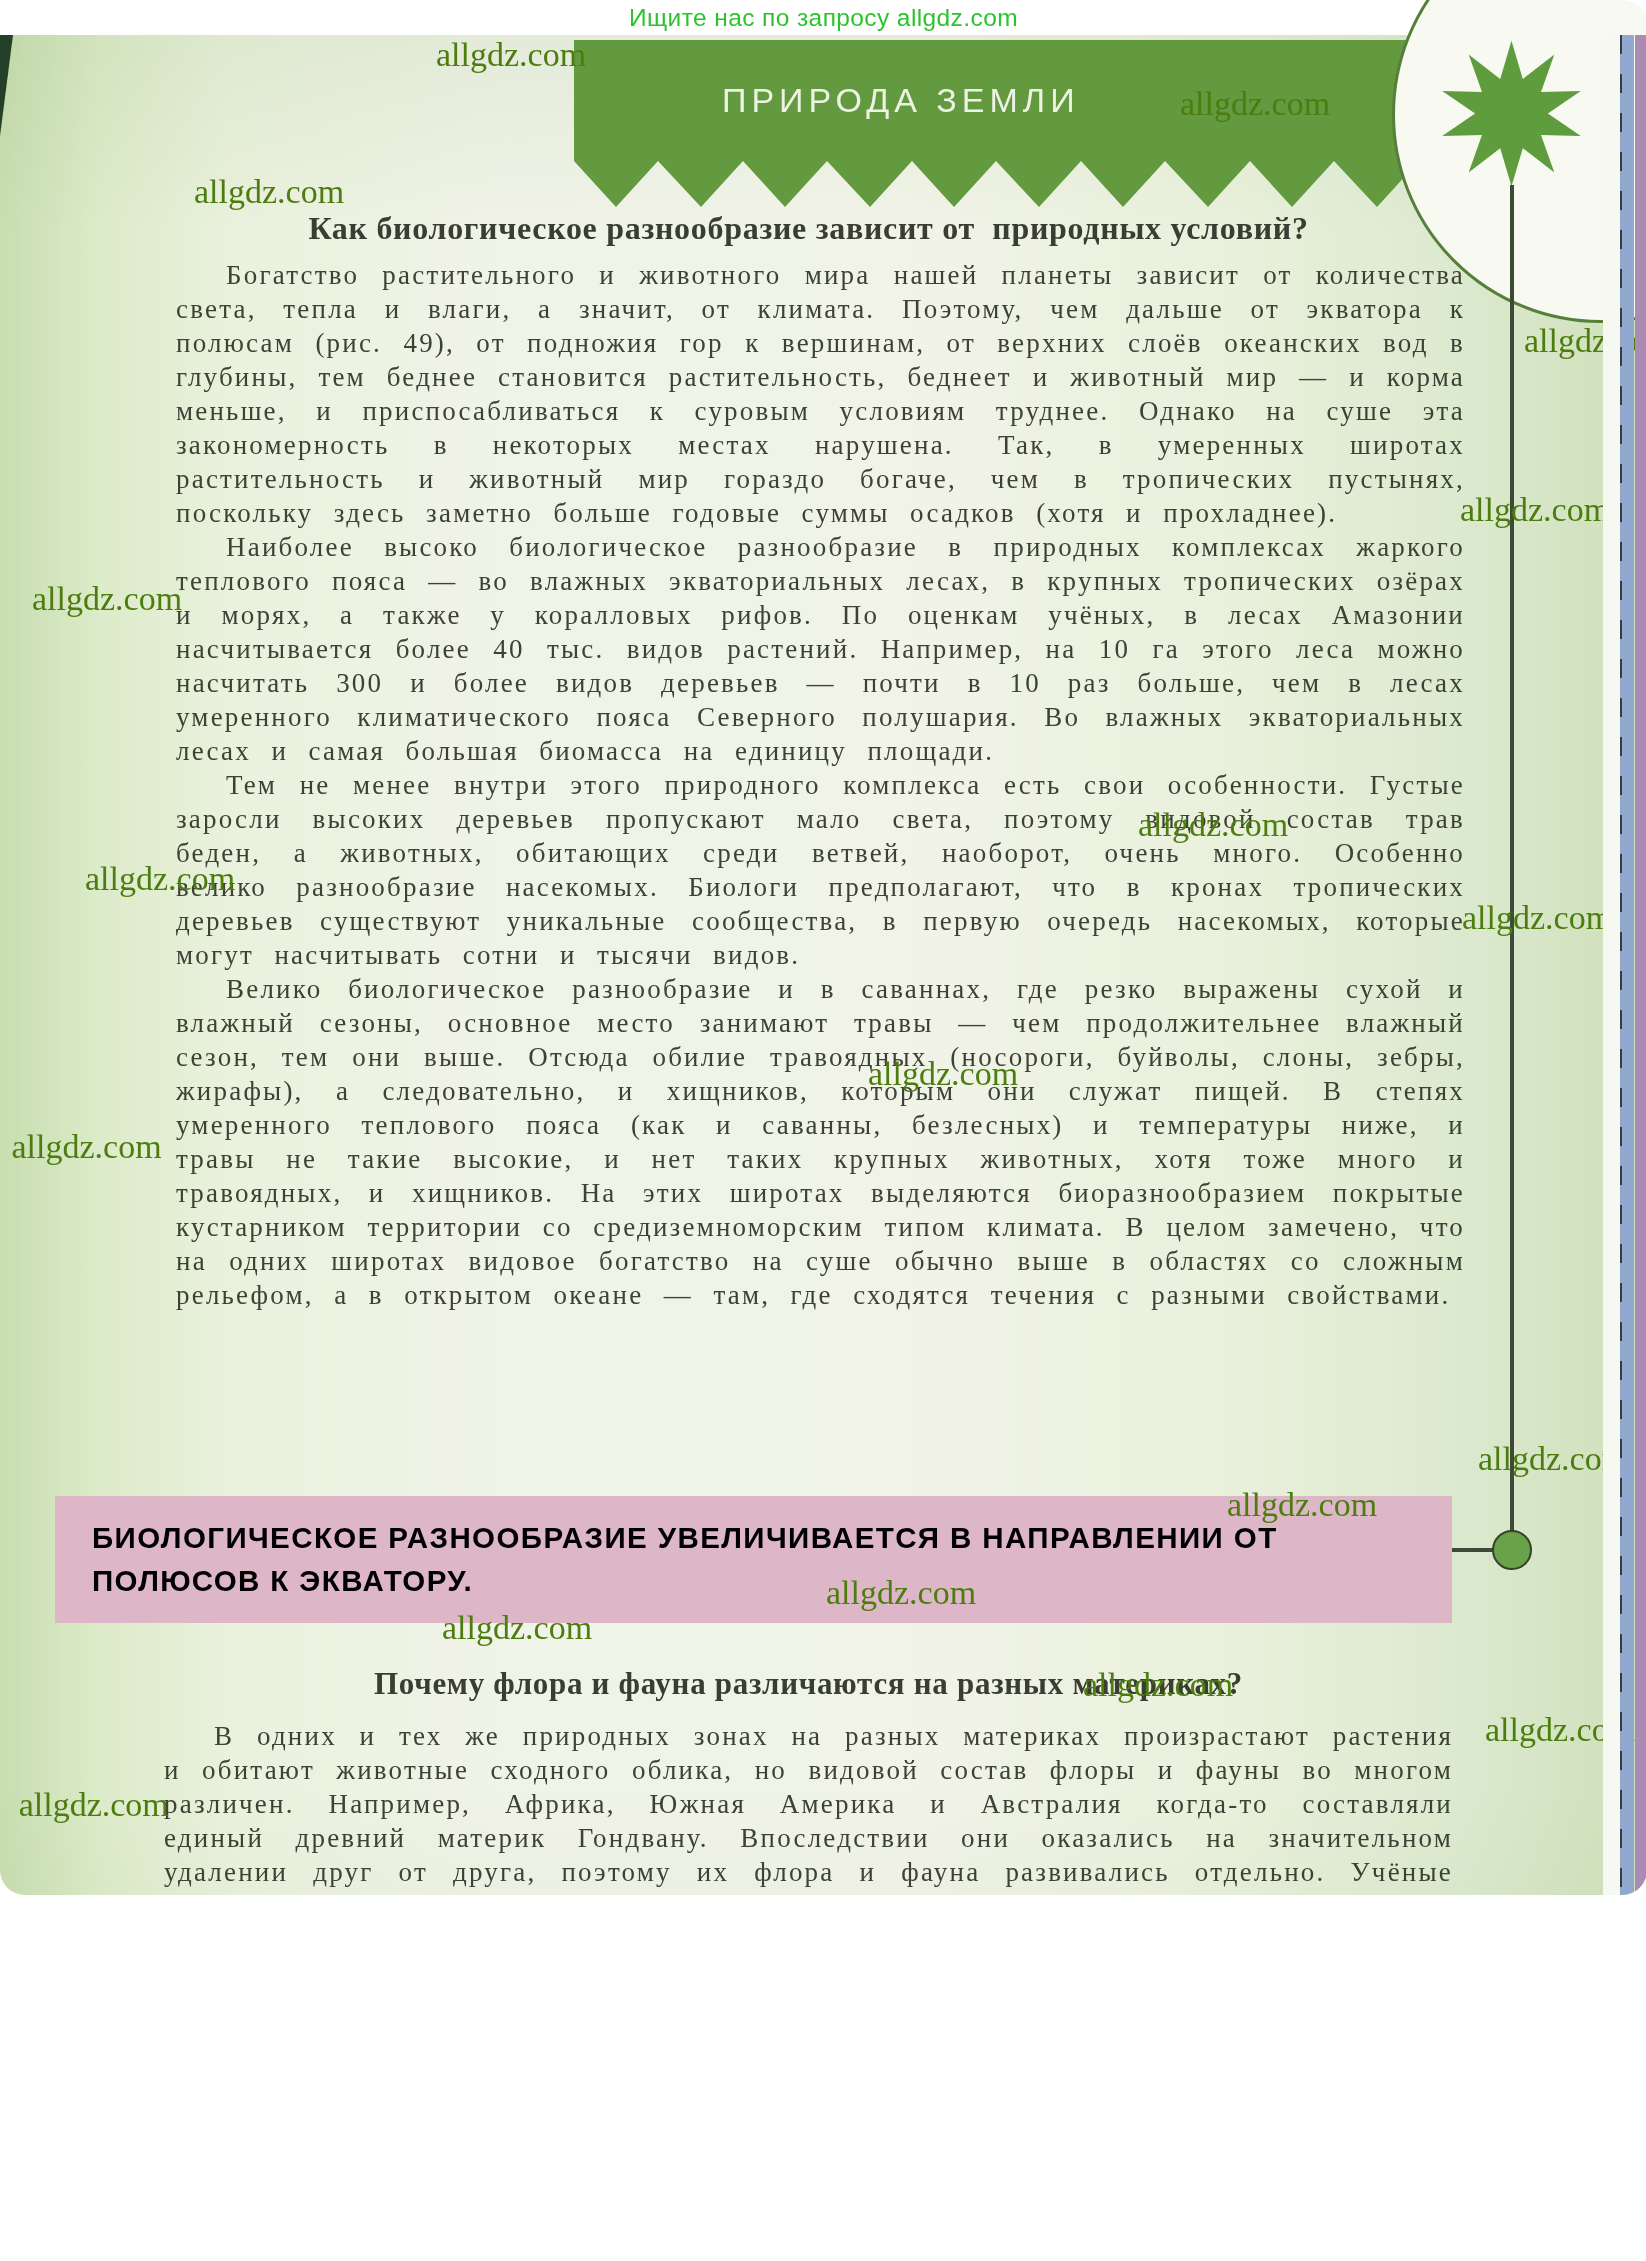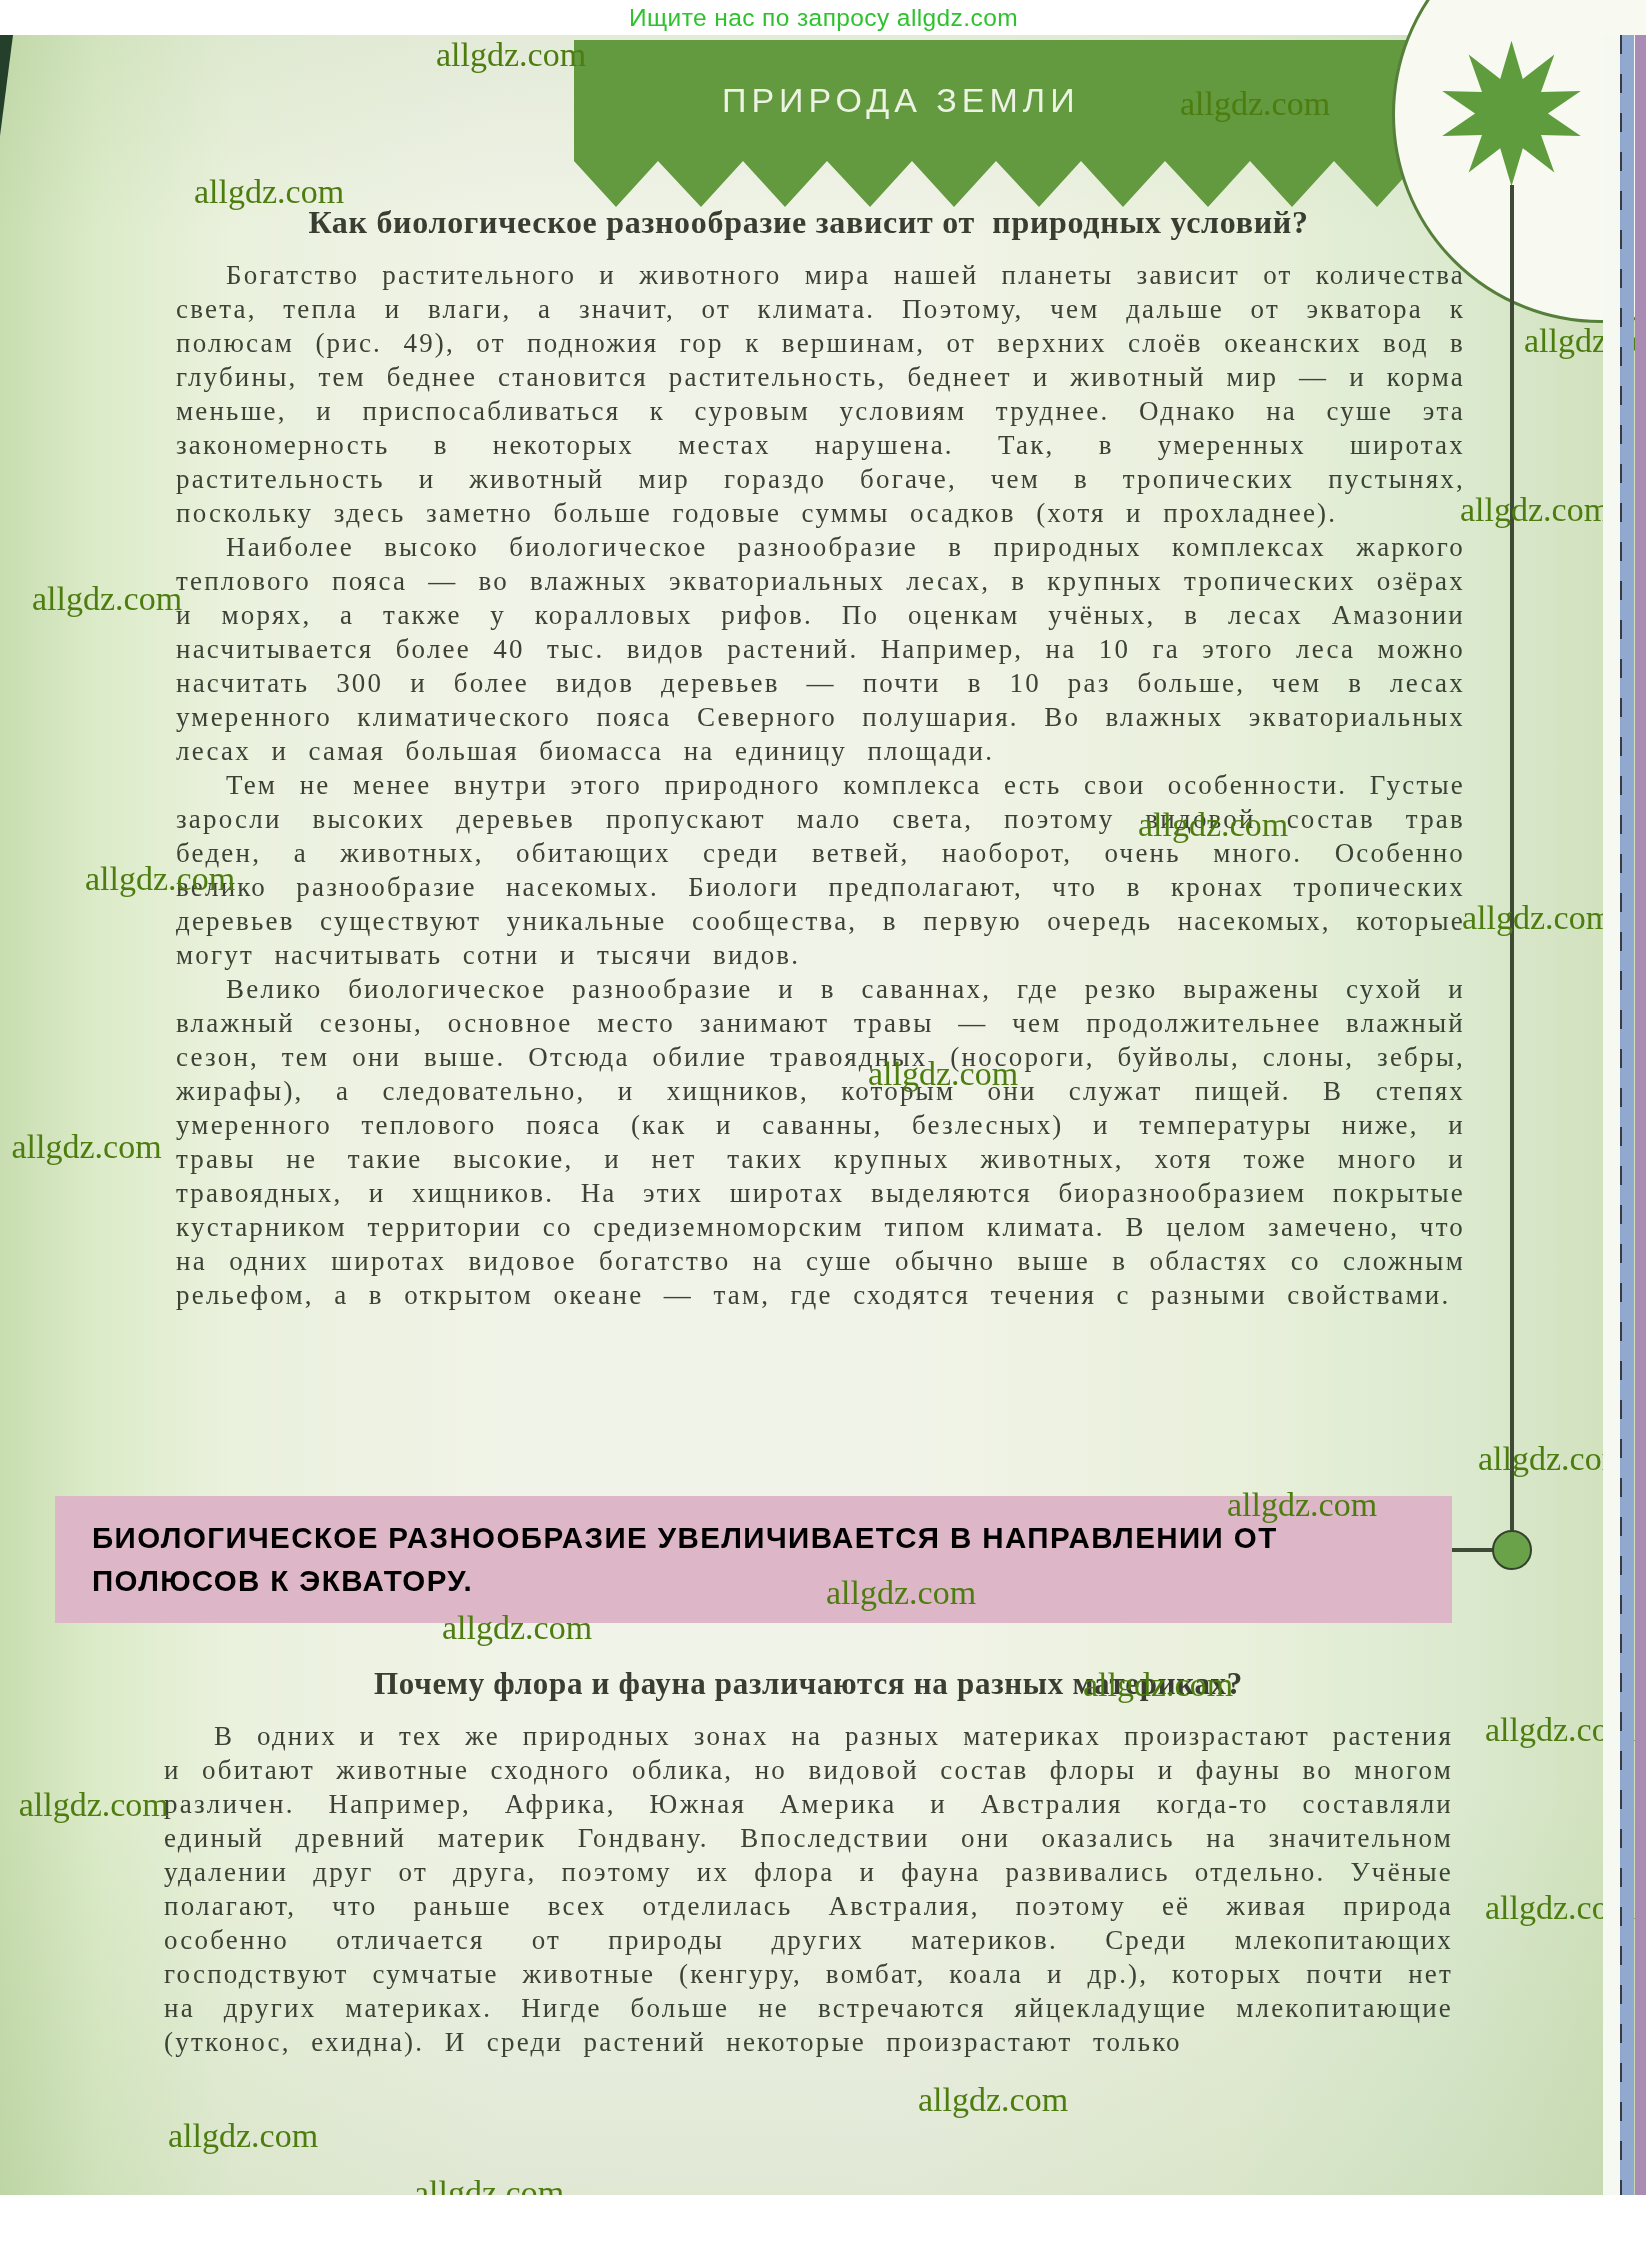--- a/index.html
+++ b/index.html
@@ -1,17 +1,17 @@
 <!DOCTYPE html>
 <html style="font-size:11.5px"><head>
 <meta charset="utf-8">
 <style>
   html,body{margin:0;padding:0;background:#ffffff;}
-  .viewport{position:relative;width:1647px;height:2195px;overflow:hidden;background:#ffffff;
-    font-family:"Liberation Serif", serif;}
+  .viewport{position:relative;width:1647px;height:1895px;overflow:hidden;background:#ffffff;
+    font-family:"Liberation Serif", serif;border-radius:25px;}
 
   
   .top-bar{position:absolute;left:0;top:0;width:1647px;height:35px;background:#ffffff;
     display:flex;align-items:center;justify-content:center;}
   .top-bar span{font-family:"Liberation Sans", sans-serif;font-size:24.5px;color:#2ec32e;letter-spacing:0.4px;}
 
   
   .scan-bg{position:absolute;left:0;top:35px;width:1647px;height:2190px;
     background:linear-gradient(90deg,#c8ddb0 0%,#dcebc9 6%,#eaf1dd 14%,#f0f3e7 30%,#f1f3e8 55%,#e9f0db 75%,#dcead0 88%,#cfe0ba 100%);}
   .scan-bg::after{content:"";position:absolute;inset:0;
@@ -28,21 +28,21 @@
   
   .ellipse{position:absolute;left:1392px;top:-94px;width:417px;height:417px;border-radius:50%;
     background:#f8faf1;border:3.6px solid #567f3a;box-sizing:border-box;z-index:2;}
   .star{position:absolute;left:1435px;top:37px;z-index:3;}
   .vline{position:absolute;left:1510px;top:185px;width:3.6px;height:1345px;background:#3e4a36;z-index:3;}
   .hline{position:absolute;left:1450px;top:1548px;width:43px;height:4.3px;background:#3e4a36;z-index:3;}
   .node{position:absolute;left:1492px;top:1530px;width:40px;height:40px;border-radius:50%;
     background:#69a249;border:2.9px solid #35412c;box-sizing:border-box;z-index:3;}
 
   
-  .h1{position:absolute;left:164px;top:204px;width:1289px;margin:0;text-align:center;
+  .h1{position:absolute;left:164px;top:210px;width:1289px;margin:0;text-align:center;
     font-size:32px;font-weight:bold;color:#3a3e32;letter-spacing:0.7px;white-space:pre-wrap;z-index:4;}
   .h2{position:absolute;left:164px;top:1666px;width:1289px;margin:0;text-align:center;
     font-size:31px;font-weight:bold;color:#3a3e32;letter-spacing:0.7px;z-index:4;}
   .body1{position:absolute;left:176px;top:258px;width:1289px;z-index:4;}
   .body2{position:absolute;left:164px;top:1719px;width:1289px;z-index:4;}
   .body1 p,.body2 p{margin:0;text-align:justify;text-indent:50px;
     font-size:27px;line-height:34px;color:#3d4136;letter-spacing:2.2px;word-spacing:11.5px;}
 
   
   .pinkbox{position:absolute;left:55px;top:1496px;width:1397px;height:127px;background:#ddb7c7;

